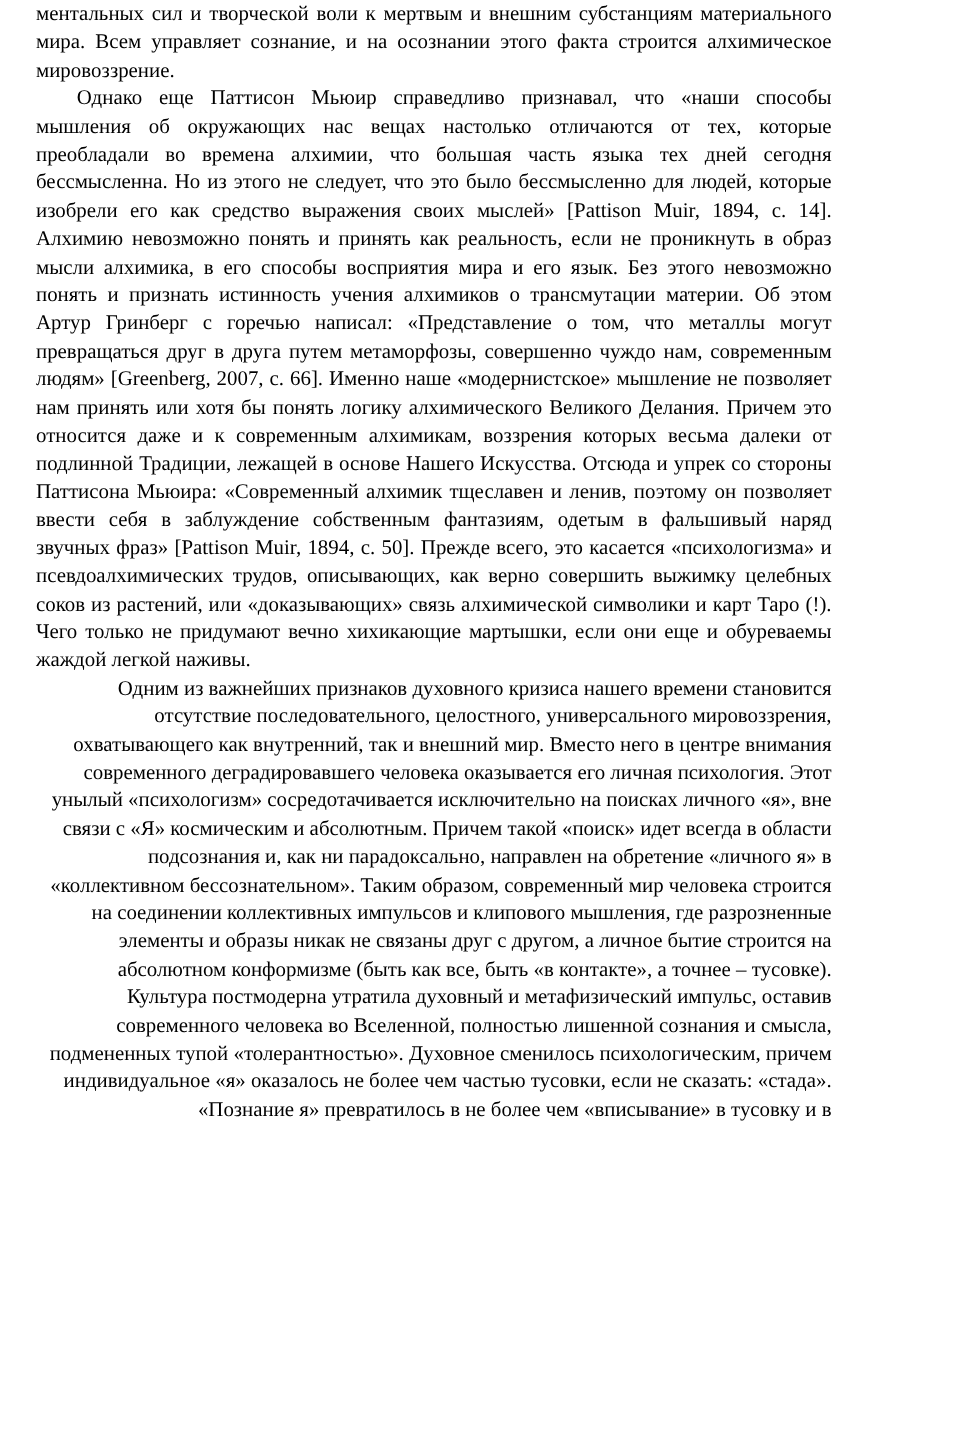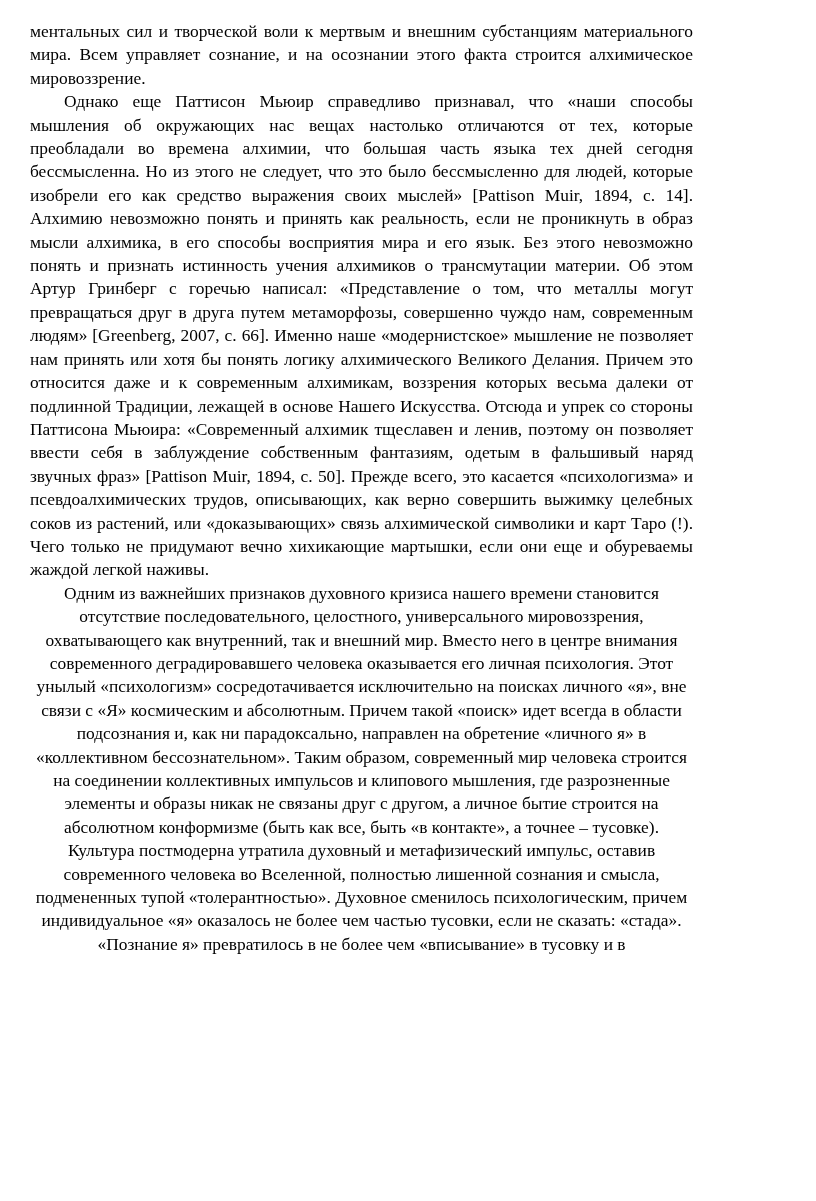--- a/index.html
+++ b/index.html
@@ -10,21 +10,21 @@
   body {
     width: 816px;
     min-height: 1201px;
     font-family: "Liberation Serif", "DejaVu Serif", serif;
     color: #000000;
   }
   .page {
     width: 723px;
     min-height: 1201px;
     box-sizing: border-box;
-    padding: 20px 30px 10px 30px;
+    padding: 0 30px 10px 30px;
     background: #ffffff;
   }
   .doc-body {
     font-size: 17.4px;
     line-height: 1.345;
     text-align: justify;
     text-justify: inter-word;
     hyphens: none;
   }
   p {
@@ -33,21 +33,21 @@
     text-align: justify;
   }
   p.indent {
     text-indent: 34px;
     font-family: Liberation Serif, serif;
   }
   p.noindent {
     text-indent: 0;
   }
   p.lastline {
-    text-align: center;
+    text-align: right;
   }
 </style>
 </head>
 <body>
 
 <div class="page">
   <div class="doc-body">
     <p class="noindent">ментальных сил и творческой воли к мертвым и внешним субстанциям материального мира. Всем управляет сознание, и на осознании этого факта строится алхимическое мировоззрение.</p>
     <p class="indent">Однако еще Паттисон Мьюир справедливо признавал, что «наши способы мышления об окружающих нас вещах настолько отличаются от тех, которые преобладали во времена алхимии, что большая часть языка тех дней сегодня бессмысленна. Но из этого не следует, что это было бессмысленно для людей, которые изобрели его как средство выражения своих мыслей» [Pattison Muir, 1894, с. 14]. Алхимию невозможно понять и принять как реальность, если не проникнуть в образ мысли алхимика, в его способы восприятия мира и его язык. Без этого невозможно понять и признать истинность учения алхимиков о трансмутации материи. Об этом Артур Гринберг с горечью написал: «Представление о том, что металлы могут превращаться друг в друга путем метаморфозы, совершенно чуждо нам, современным людям» [Greenberg, 2007, с. 66]. Именно наше «модернистское» мышление не позволяет нам принять или хотя бы понять логику алхимического Великого Делания. Причем это относится даже и к современным алхимикам, воззрения которых весьма далеки от подлинной Традиции, лежащей в основе Нашего Искусства. Отсюда и упрек со стороны Паттисона Мьюира: «Современный алхимик тщеславен и ленив, поэтому он позволяет ввести себя в заблуждение собственным фантазиям, одетым в фальшивый наряд звучных фраз» [Pattison Muir, 1894, с. 50]. Прежде всего, это касается «психологизма» и псевдоалхимических трудов, описывающих, как верно совершить выжимку целебных соков из растений, или «доказывающих» связь алхимической символики и карт Таро (!). Чего только не придумают вечно хихикающие мартышки, если они еще и обуреваемы жаждой легкой наживы.</p>
     <p class="noindent lastline">Одним из важнейших признаков духовного кризиса нашего времени становится отсутствие последовательного, целостного, универсального мировоззрения, охватывающего как внутренний, так и внешний мир. Вместо него в центре внимания современного деградировавшего человека оказывается его личная психология. Этот унылый «психологизм» сосредотачивается исключительно на поисках личного «я», вне связи с «Я» космическим и абсолютным. Причем такой «поиск» идет всегда в области подсознания и, как ни парадоксально, направлен на обретение «личного я» в «коллективном бессознательном». Таким образом, современный мир человека строится на соединении коллективных импульсов и клипового мышления, где разрозненные элементы и образы никак не связаны друг с другом, а личное бытие строится на абсолютном конформизме (быть как все, быть «в контакте», а точнее – тусовке). Культура постмодерна утратила духовный и метафизический импульс, оставив современного человека во Вселенной, полностью лишенной сознания и смысла, подмененных тупой «толерантностью». Духовное сменилось психологическим, причем индивидуальное «я» оказалось не более чем частью тусовки, если не сказать: «стада». «Познание я» превратилось в не более чем «вписывание» в тусовку и в</p>

